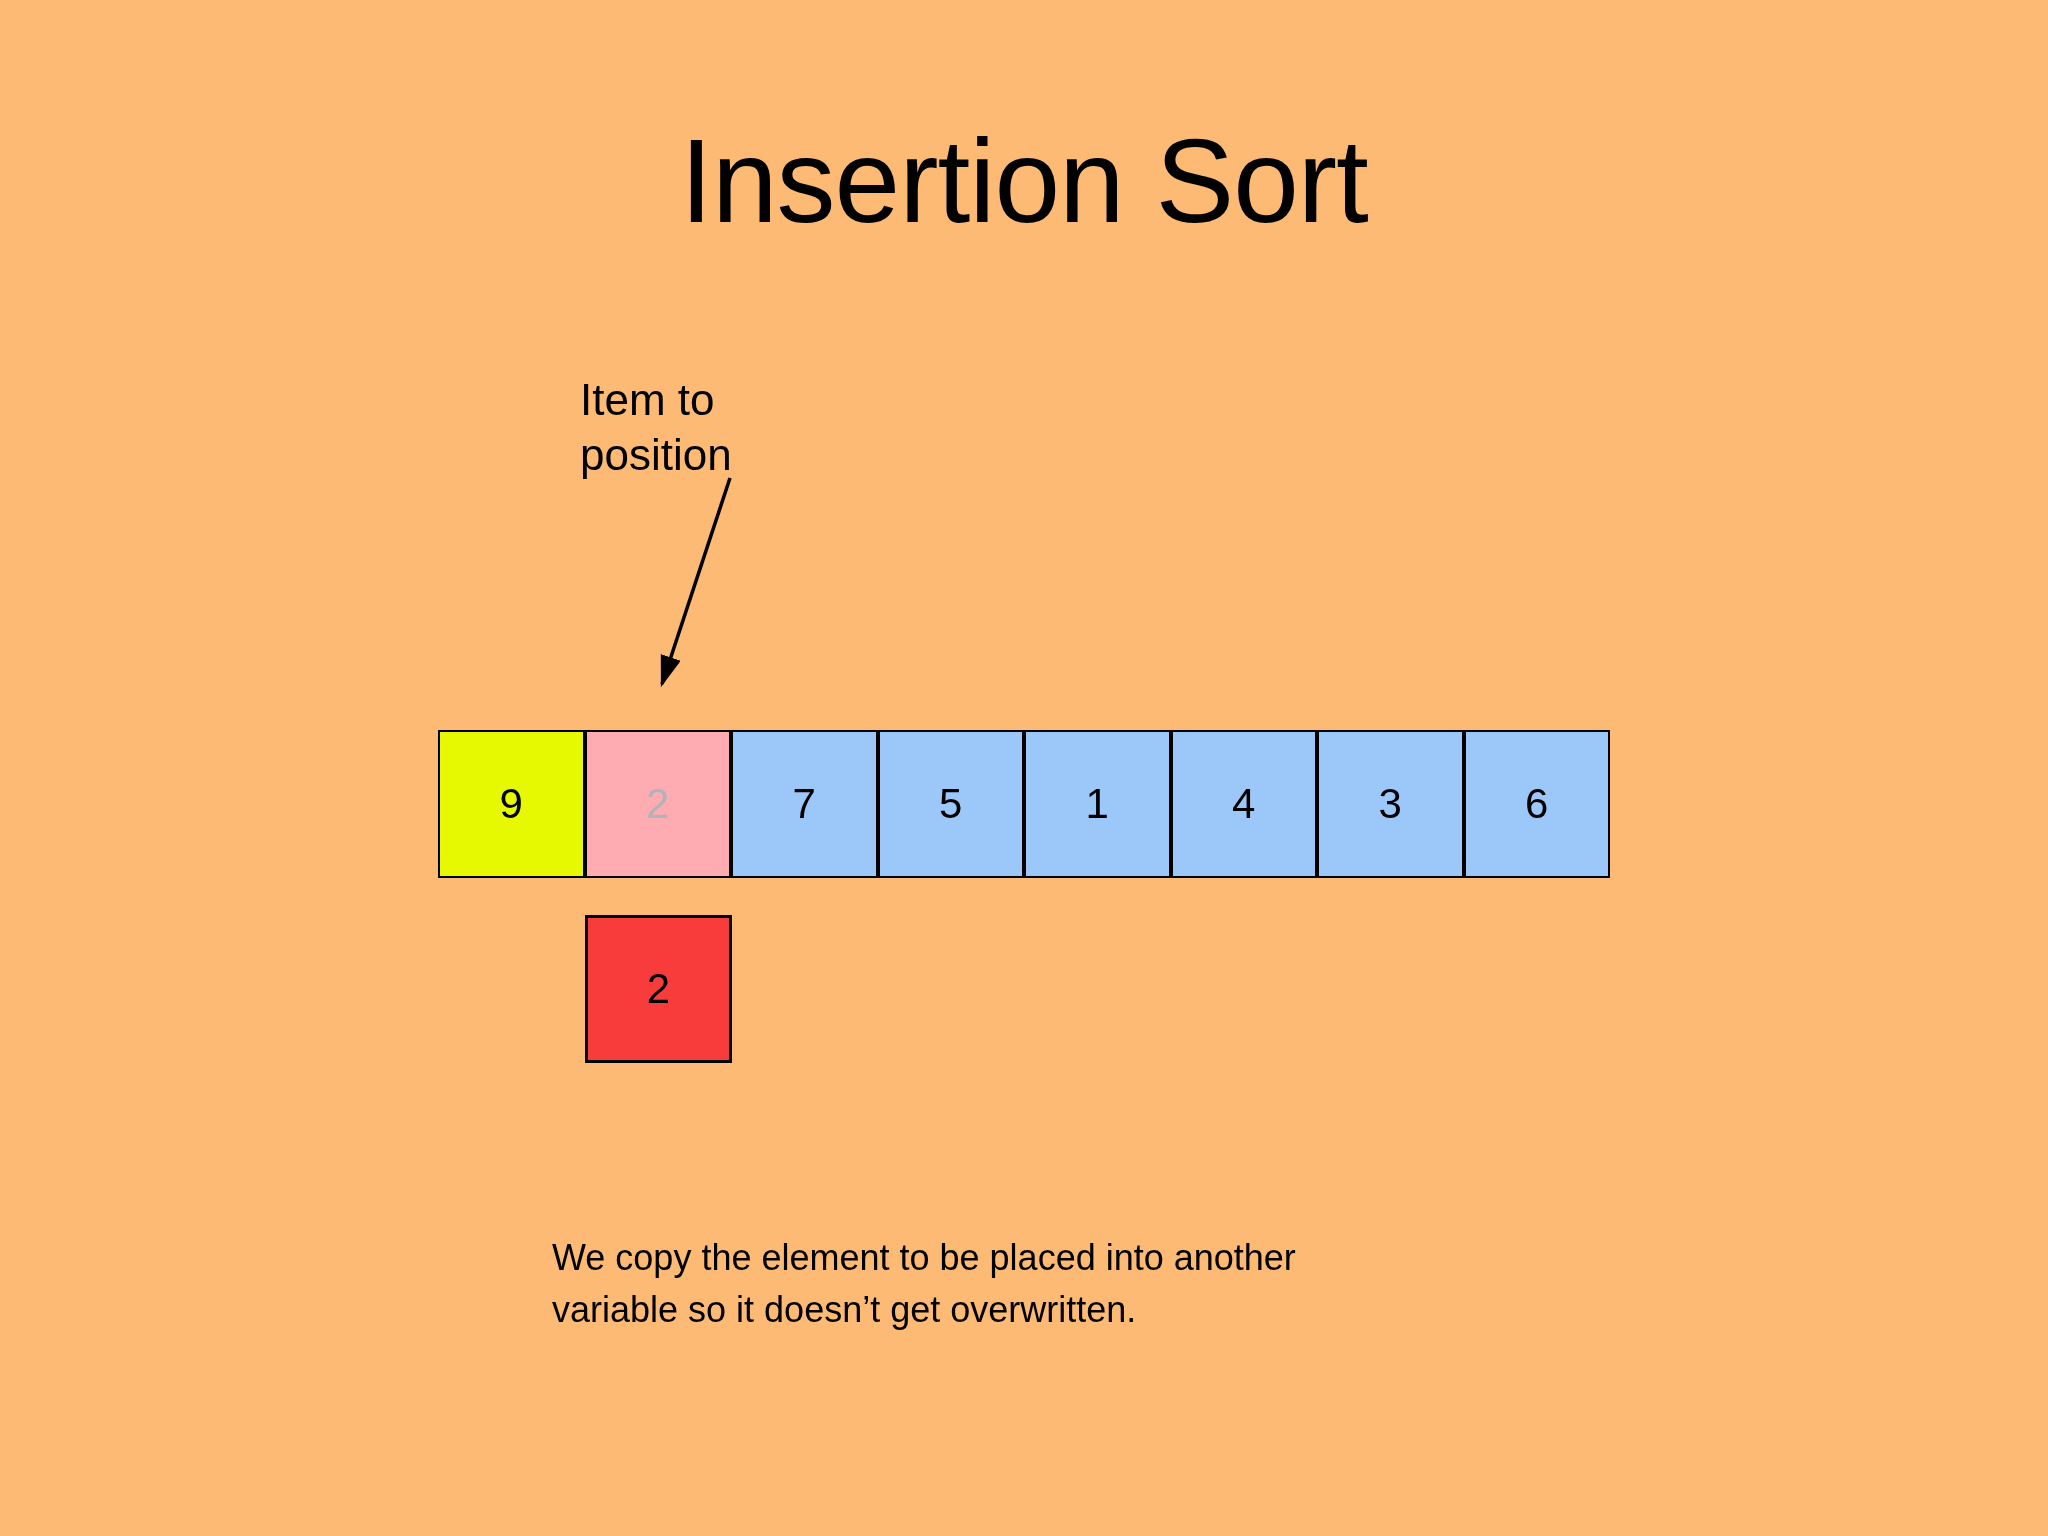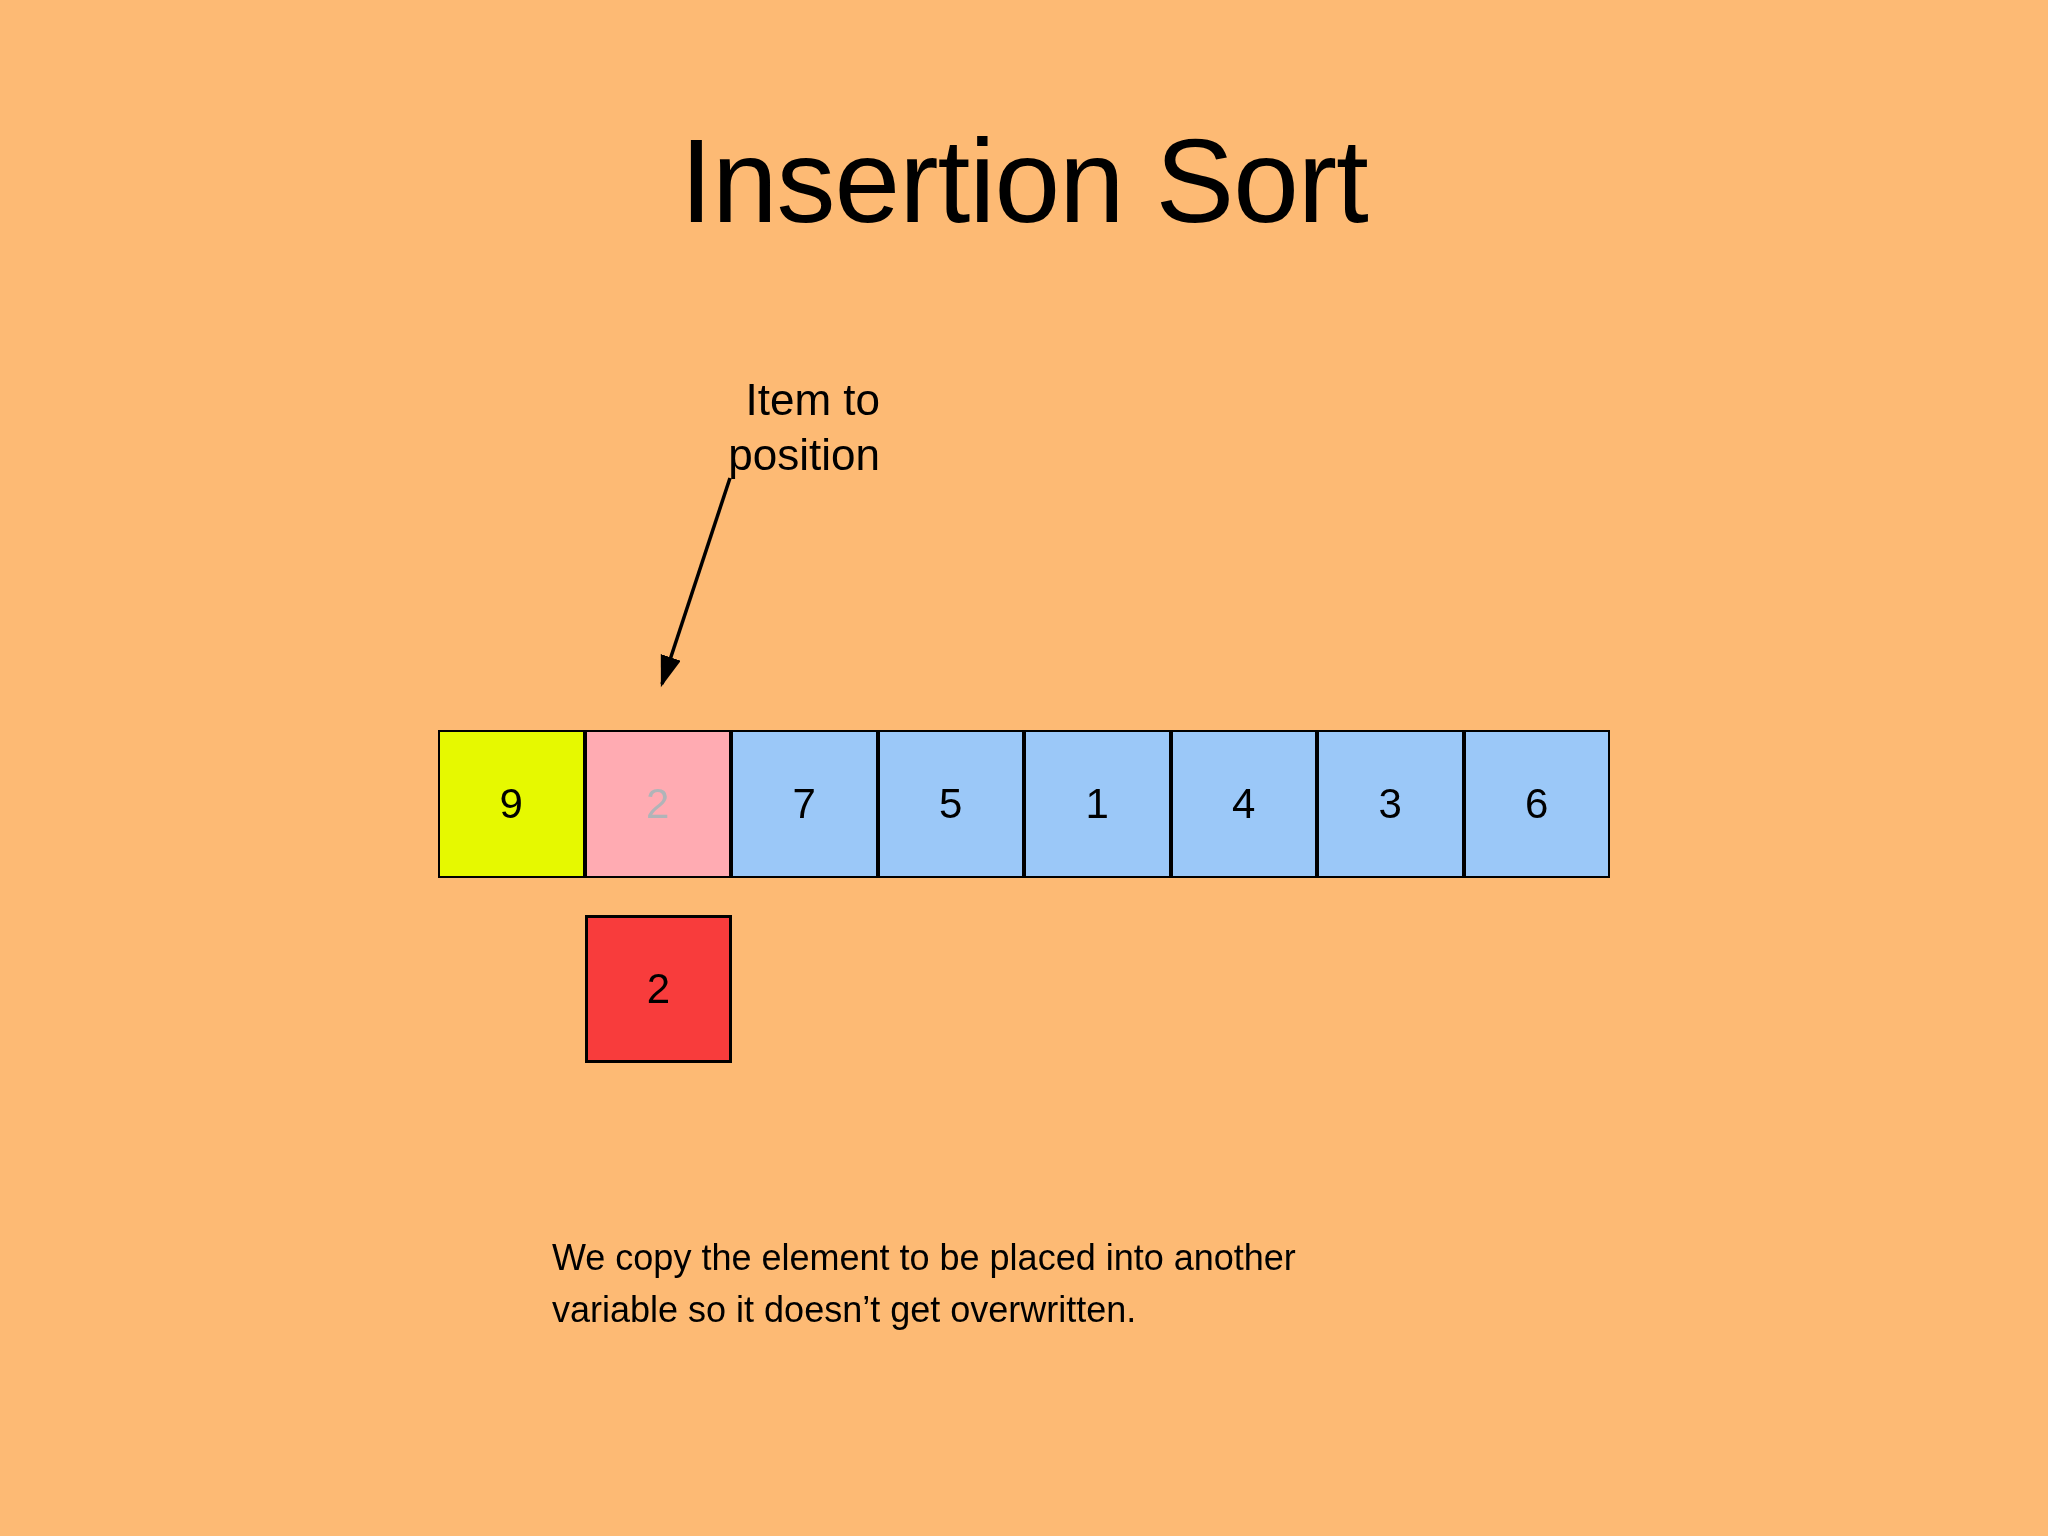--- a/index.html
+++ b/index.html
@@ -21,21 +21,21 @@
     font-size: 118px;
     line-height: 1.0;
     font-weight: 400;
     letter-spacing: -1px;
   }
   .callout-label {
     position: absolute;
     top: 372px;
     left: 580px;
     width: 300px;
-    text-align: right;
+    text-align: left;
     font-size: 44px;
     line-height: 55px;
     white-space: pre-line;
   }
   .arrow-layer {
     position: absolute;
     top: 0; left: 0;
     width: 2048px; height: 1536px;
     pointer-events: none;
   }

